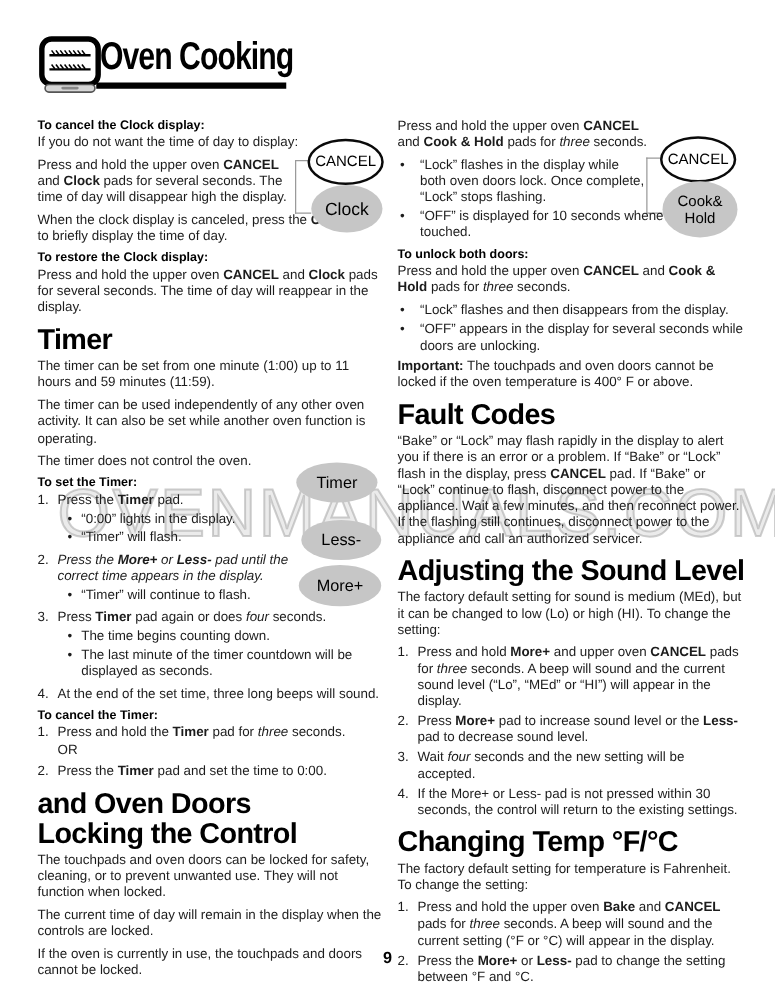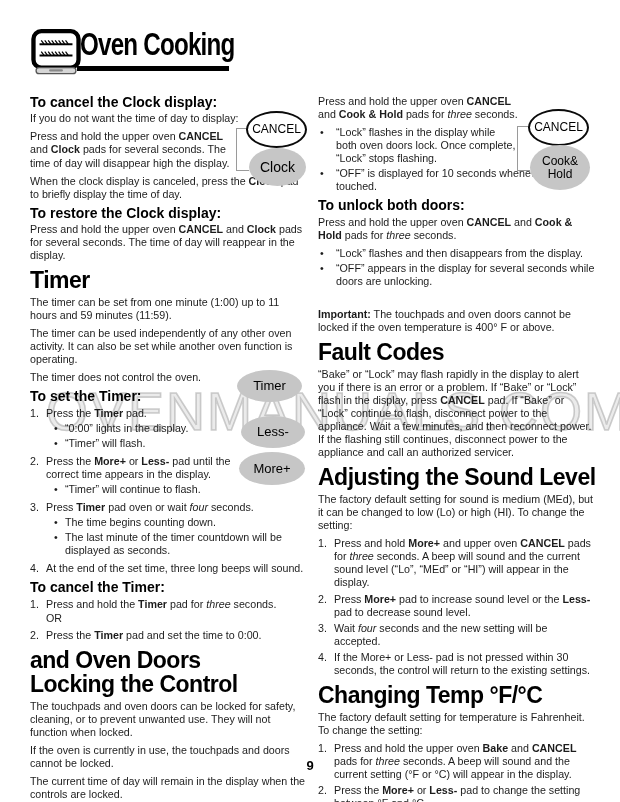--- a/index.html
+++ b/index.html
@@ -7,21 +7,21 @@
         font-family:"Liberation Sans",sans-serif;color:#1c1c1c;}
   
   .header-title{position:absolute;left:80px;top:27px;font-size:31px;font-weight:800;
         color:#000;letter-spacing:-1px;transform:scaleX(0.78);transform-origin:left top;white-space:nowrap;}
   .title-underline{position:absolute;left:77px;top:66px;width:152px;height:5px;background:#000;}
   .oven-icon{position:absolute;left:30px;top:28px;width:52px;height:48px;}
   
   .col{position:absolute;top:95px;width:278px;font-size:10.7px;line-height:1.22;z-index:2;}
   .col-left{left:30px;}
   .col-right{left:318px;}
-  .h3{font-size:14px;font-weight:bold;color:#000;margin:5px 0 2px;line-height:1.1;}
+  .h3{font-size:10px;font-weight:bold;color:#000;margin:5px 0 2px;line-height:1.1;}
   .h3.first{margin-top:0;}
   .h2{font-size:23px;font-weight:800;color:#000;margin:7px 0 3px;letter-spacing:-0.5px;line-height:1.04;}
   .p{margin:0 0 5px;}
   .narrow{width:202px;}
   .li{display:flex;margin:0 0 3px;}
   .num{width:16px;flex:none;}
   .li-body{flex:1;}
   .bullet{display:flex;margin:2px 0 2px 8px;}
   .bullet .dot{width:11px;flex:none;}
   .bullet.toplevel{margin-left:2px;}
@@ -120,32 +120,32 @@
         <div class="bullet">
             <span class="dot">•</span>
             <div><span>“Timer” will flash.</span></div>
           </div>
       </div>
     </div>
 
     <div class="li">
       <span class="num">2.</span>
       <div class="li-body">
-        <div style="width:186px;"><span>Press the </span><span class="b">More+</span><span> or </span><span class="b">Less-</span><span> pad until the correct time appears in the display.</span></div>
+        <div style="width:186px;font-style:italic;"><span>Press the </span><span class="b">More+</span><span> or </span><span class="b">Less-</span><span> pad until the correct time appears in the display.</span></div>
         <div class="bullet">
             <span class="dot">•</span>
             <div><span>“Timer” will continue to flash.</span></div>
           </div>
       </div>
     </div>
 
     <div class="li">
       <span class="num">3.</span>
       <div class="li-body">
-        <div><span>Press </span><span class="b">Timer</span><span> pad oven or wait </span><span class="i">four</span><span> seconds.</span></div>
+        <div><span>Press </span><span class="b">Timer</span><span> pad again or does </span><span class="i">four</span><span> seconds.</span></div>
         <div class="bullet">
             <span class="dot">•</span>
             <div><span>The time begins counting down.</span></div>
           </div>
         <div class="bullet">
             <span class="dot">•</span>
             <div><span>The last minute of the timer countdown will be displayed as seconds.</span></div>
           </div>
       </div>
     </div>
@@ -164,22 +164,22 @@
     <div class="li">
       <span class="num">2.</span>
       <div class="li-body"><span>Press the </span><span class="b">Timer</span><span> pad and set the time to 0:00.</span></div>
     </div>
 
     <div class="h2">
       <div>and Oven Doors</div>
       <div>Locking the Control</div>
     </div>
     <div class="p">The touchpads and oven doors can be locked for safety, cleaning, or to prevent unwanted use.  They will not function when locked.</div>
+    <div class="p">The current time of day will remain in the display when the controls are locked.</div>
     <div class="p">If the oven is currently in use, the touchpads and doors cannot be locked.</div>
-    <div class="p">The current time of day will remain in the display when the controls are locked.</div>
   </div>
 
   <div class="col col-right">
     <div class="p narrow"><span>Press and hold the upper oven </span><span class="b">CANCEL</span><span> and </span><span class="b">Cook &amp; Hold</span><span> pads for </span><span class="i">three</span><span> seconds.</span></div>
     <div class="bullet toplevel">
         <span class="dot">•</span>
         <div style="width:180px;"><span>“Lock” flashes in the display while both oven doors lock. Once complete, “Lock” stops flashing.</span></div>
       </div>
     <div class="bullet toplevel">
         <span class="dot">•</span>
@@ -189,21 +189,21 @@
     <div class="h3">To unlock both doors:</div>
     <div class="p"><span>Press and hold the upper oven </span><span class="b">CANCEL</span><span> and </span><span class="b">Cook &amp; Hold</span><span> pads for </span><span class="i">three</span><span> seconds.</span></div>
     <div class="bullet toplevel">
         <span class="dot">•</span>
         <div><span>“Lock” flashes and then disappears from the display.</span></div>
       </div>
     <div class="bullet toplevel">
         <span class="dot">•</span>
         <div><span>“OFF” appears in the display for several seconds while doors are unlocking.</span></div>
       </div>
-    <div class="p" style="margin-top:20px;"><span class="b">Important:</span><span> The touchpads and oven doors cannot be locked if the oven temperature is 400° F or above.</span></div>
+    <div class="p" style="margin-top:3px;"><span class="b">Important:</span><span> The touchpads and oven doors cannot be locked if the oven temperature is 400° F or above.</span></div>
 
     <div class="h2">Fault Codes</div>
     <div class="p"><span>“Bake” or “Lock” may flash rapidly in the display to alert you if there is an error or a problem.  If “Bake” or “Lock” flash in the display, press </span><span class="b">CANCEL</span><span> pad.  If “Bake” or “Lock” continue to flash, disconnect power to the appliance.  Wait a few minutes, and then reconnect power. If the flashing still continues, disconnect power to the appliance and call an authorized servicer.</span></div>
 
     <div class="h2">Adjusting the Sound Level</div>
     <div class="p">The factory default setting for sound is medium (MEd), but it can be changed to low (Lo) or high (HI).  To change the setting:</div>
     <div class="li">
       <span class="num">1.</span>
       <div class="li-body"><span>Press and hold </span><span class="b">More+</span><span> and upper oven </span><span class="b">CANCEL</span><span> pads for </span><span class="i">three</span><span> seconds. A beep will sound and the current sound level (“Lo”, “MEd” or “HI”) will appear in the display.</span></div>
     </div>

